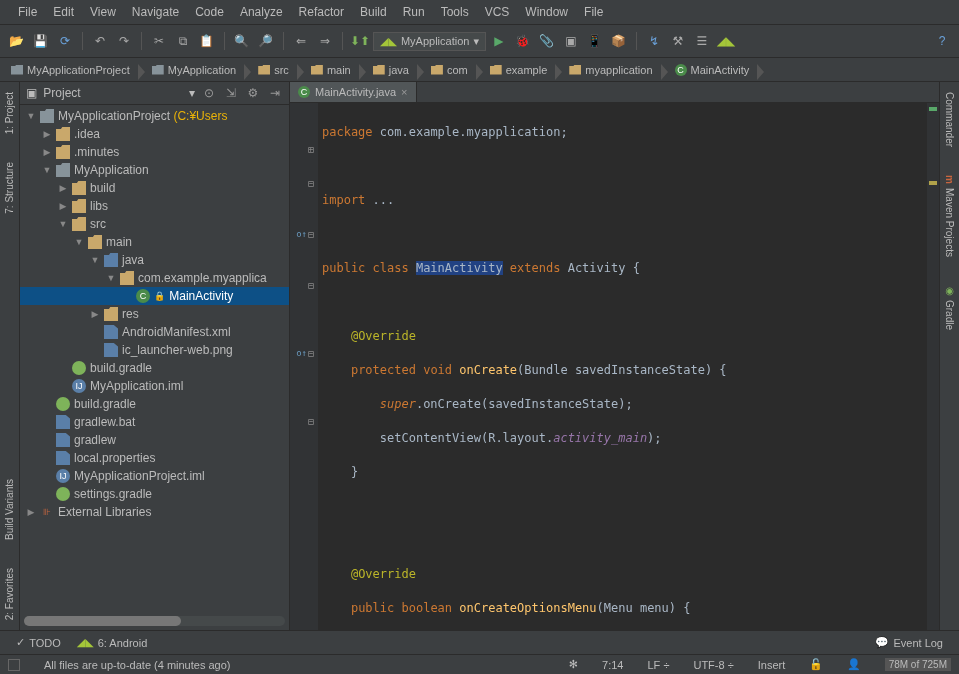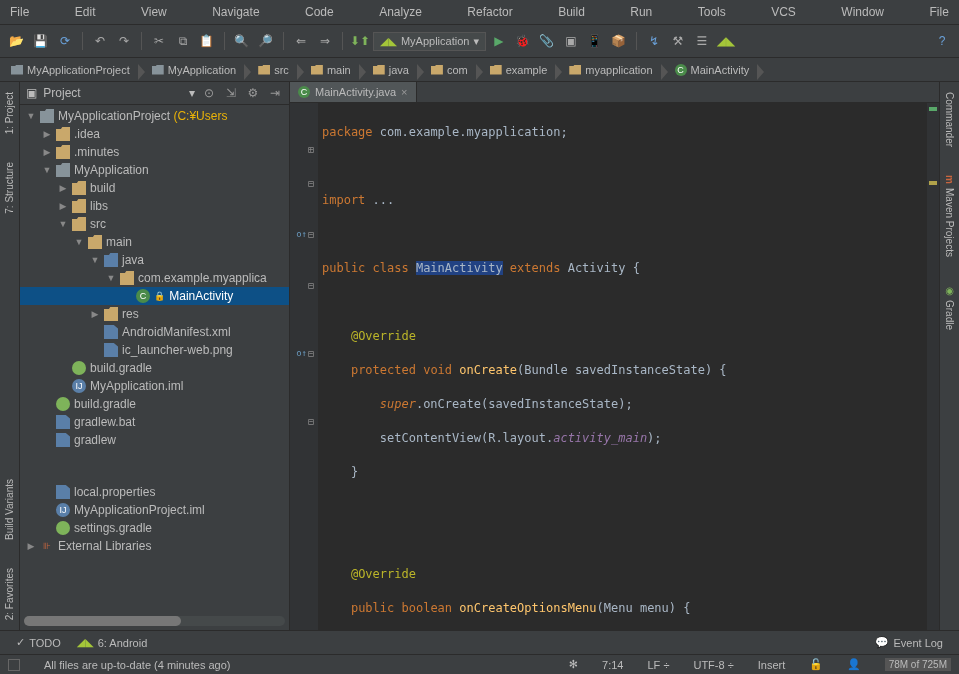--- a/index.html
+++ b/index.html
@@ -8,21 +8,21 @@
   font-size: 12px;
   background: #3c3f41;
   color: #bbbbbb;
   width: 959px;
   height: 674px;
   overflow: hidden;
   display: flex;
   flex-direction: column;
 }
 
-.menubar { display: flex; gap: 4px; padding: 3px 4px; background: #3c3f41; border-bottom: 1px solid #2b2b2b; justify-content: space-between; }
+.menubar { display: flex; gap: 4px; padding: 3px 12px; background: #3c3f41; border-bottom: 1px solid #2b2b2b; }
 .menubar span { padding: 2px 6px; cursor: pointer; }
 
 .toolbar { display: flex; align-items: center; gap: 2px; padding: 5px 6px; background: #3c3f41; border-bottom: 1px solid #2b2b2b; }
 .tool-btn { width: 22px; height: 22px; display: flex; align-items: center; justify-content: center; cursor: pointer; color: #aaa; border-radius: 2px; }
 .tool-sep { width: 1px; height: 18px; background: #555; margin: 0 4px; }
 .run-config { display: flex; align-items: center; gap: 4px; padding: 2px 6px; background: #45494a; border: 1px solid #555; font-size: 11px; }
 
 .breadcrumb { display: flex; align-items: center; padding: 0 6px; background: #3c3f41; border-bottom: 1px solid #2b2b2b; height: 24px; }
 .crumb { display: flex; align-items: center; gap: 4px; padding: 2px 5px; font-size: 11px; position: relative; margin-right: 12px; }
 .crumb::after { content: ''; position: absolute; right: -10px; top: 2px; width: 0; height: 0; border-top: 8px solid transparent; border-bottom: 8px solid transparent; border-left: 7px solid #555; }
@@ -302,21 +302,21 @@
         <div class="tree-item" style="padding-left: 22px;">
           <span class="tree-arrow"></span>
           <span class="ficon file"></span>
           <span>gradlew.bat</span>
         </div>
         <div class="tree-item" style="padding-left: 22px;">
           <span class="tree-arrow"></span>
           <span class="ficon file"></span>
           <span>gradlew</span>
         </div>
-        <div class="tree-item" style="padding-left: 22px; margin-top: 34px;">
+        <div class="tree-item" style="padding-left: 22px;">
           <span class="tree-arrow"></span>
           <span class="ficon file"></span>
           <span>local.properties</span>
         </div>
         <div class="tree-item" style="padding-left: 22px;">
           <span class="tree-arrow"></span>
           <span class="ficon circle" style="background:#5a7fa8">IJ</span>
           <span>MyApplicationProject.iml</span>
         </div>
         <div class="tree-item" style="padding-left: 22px;">

